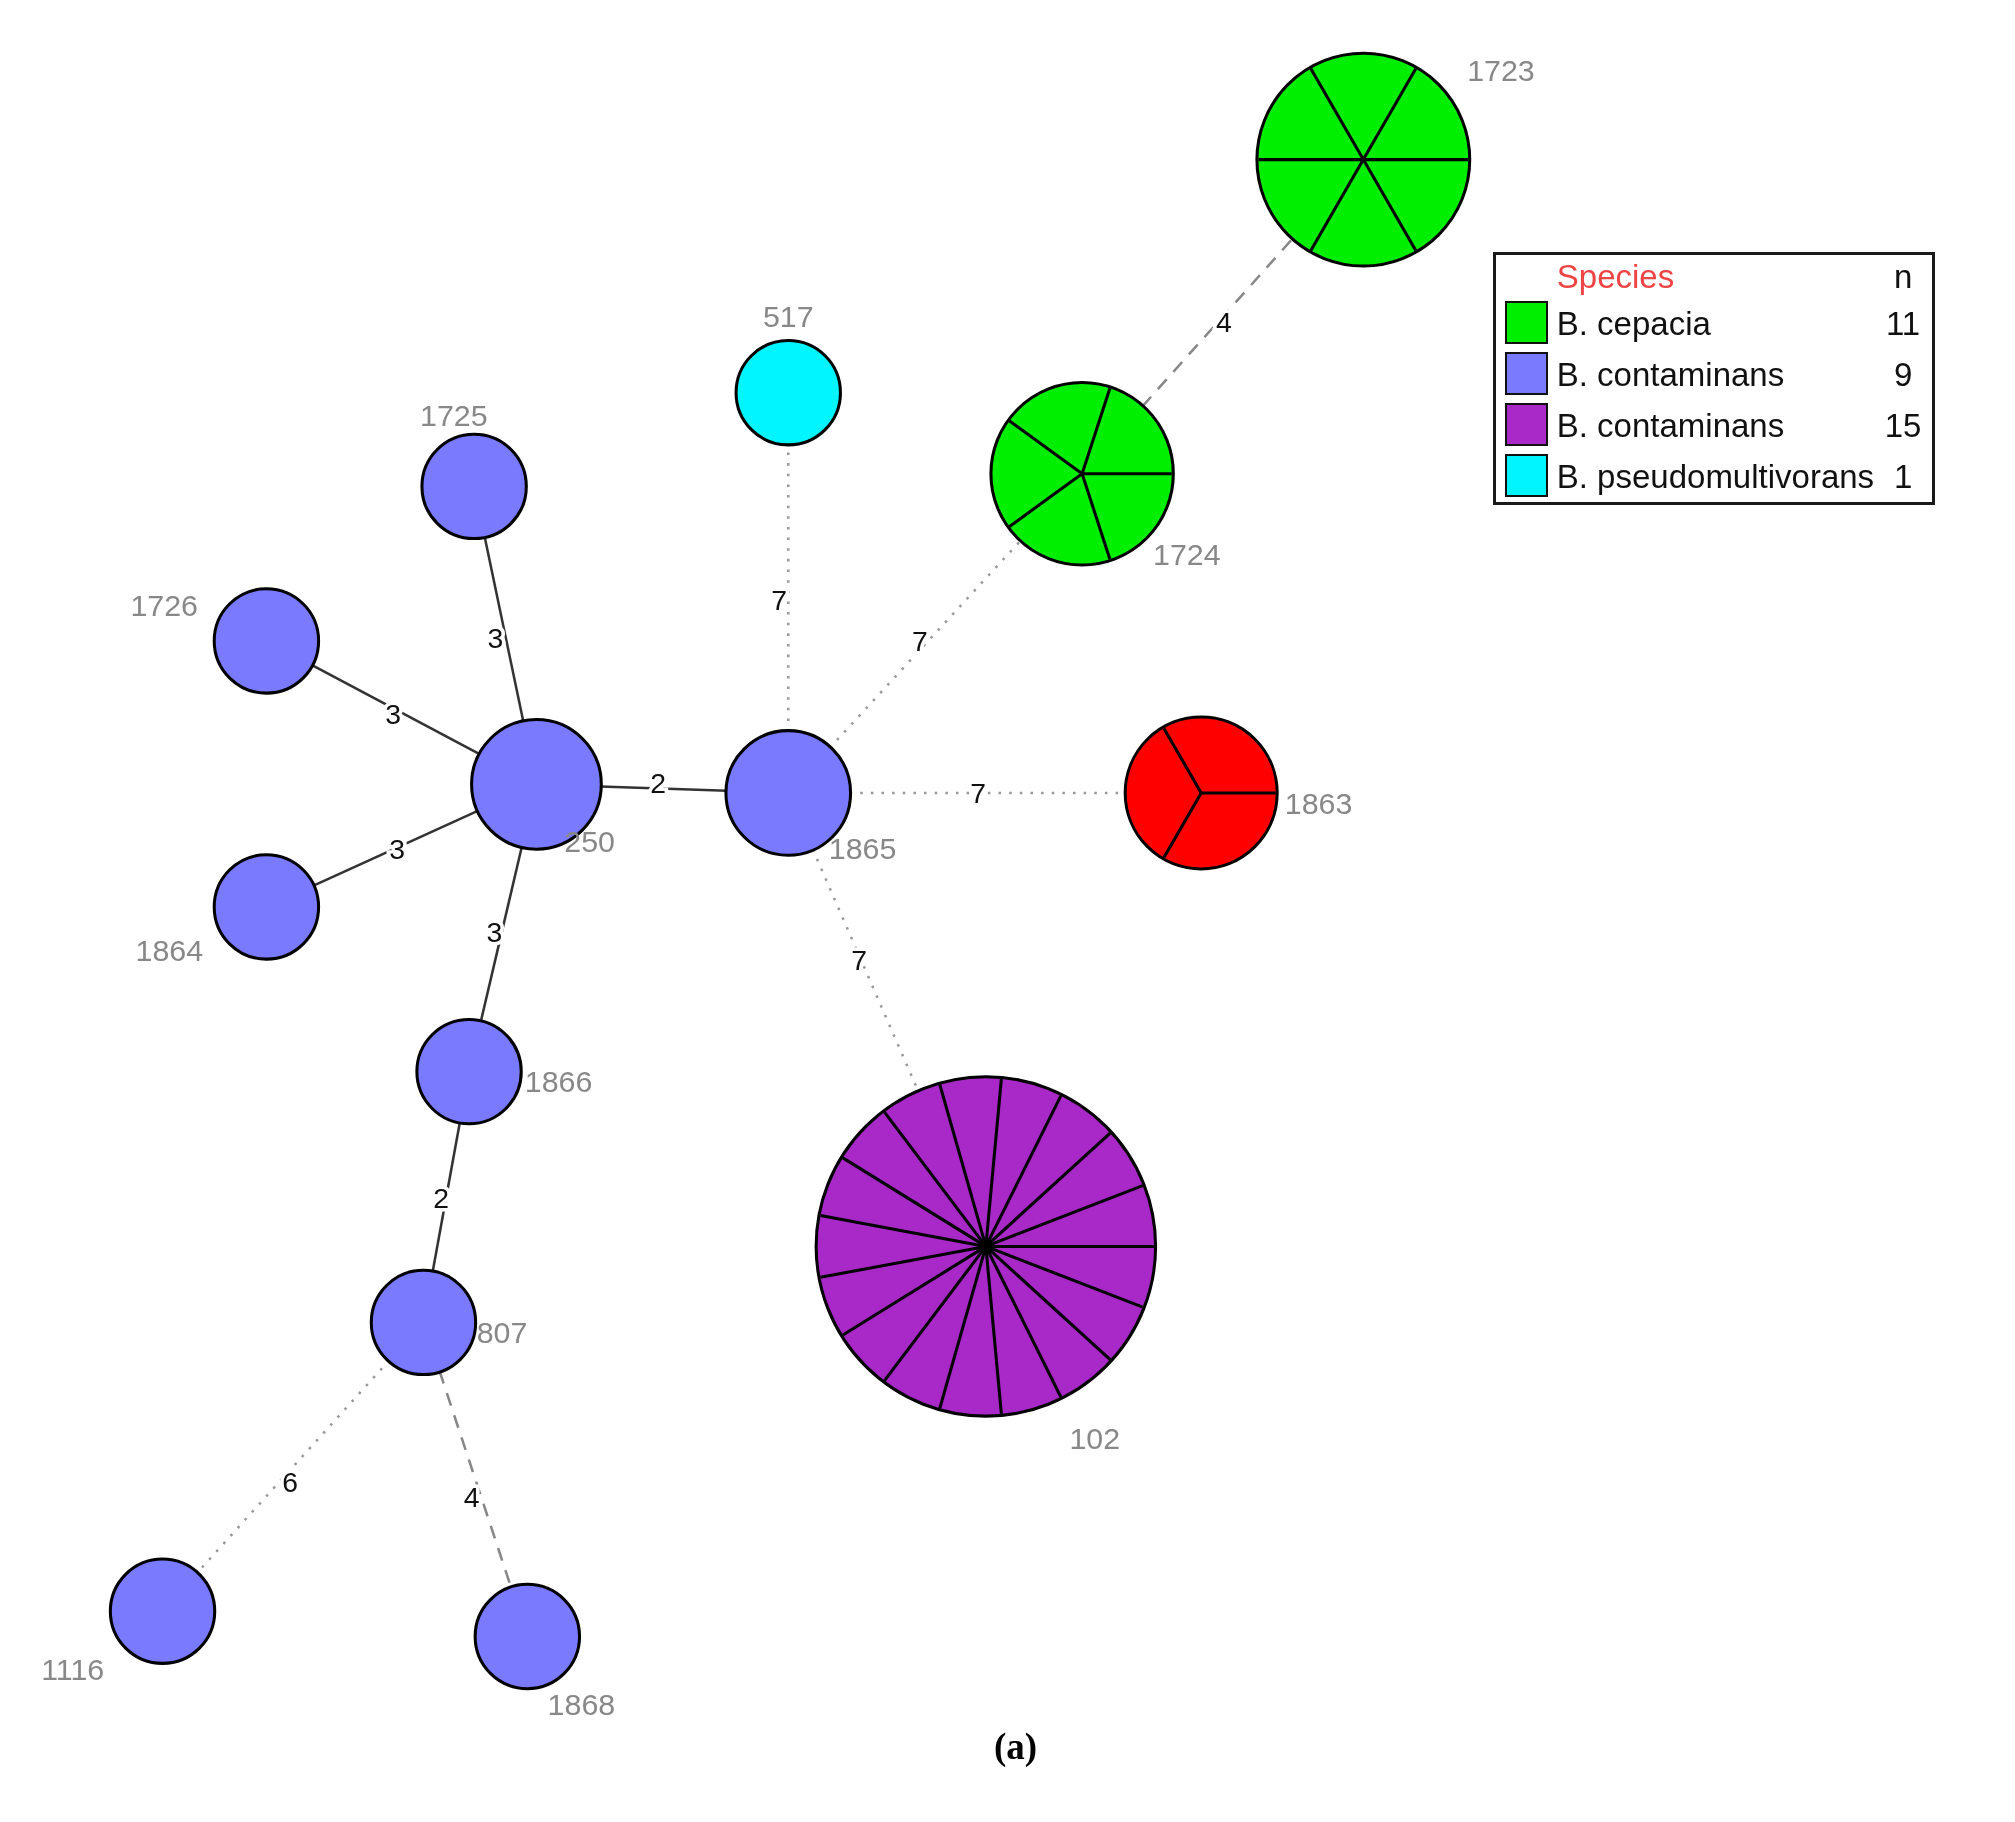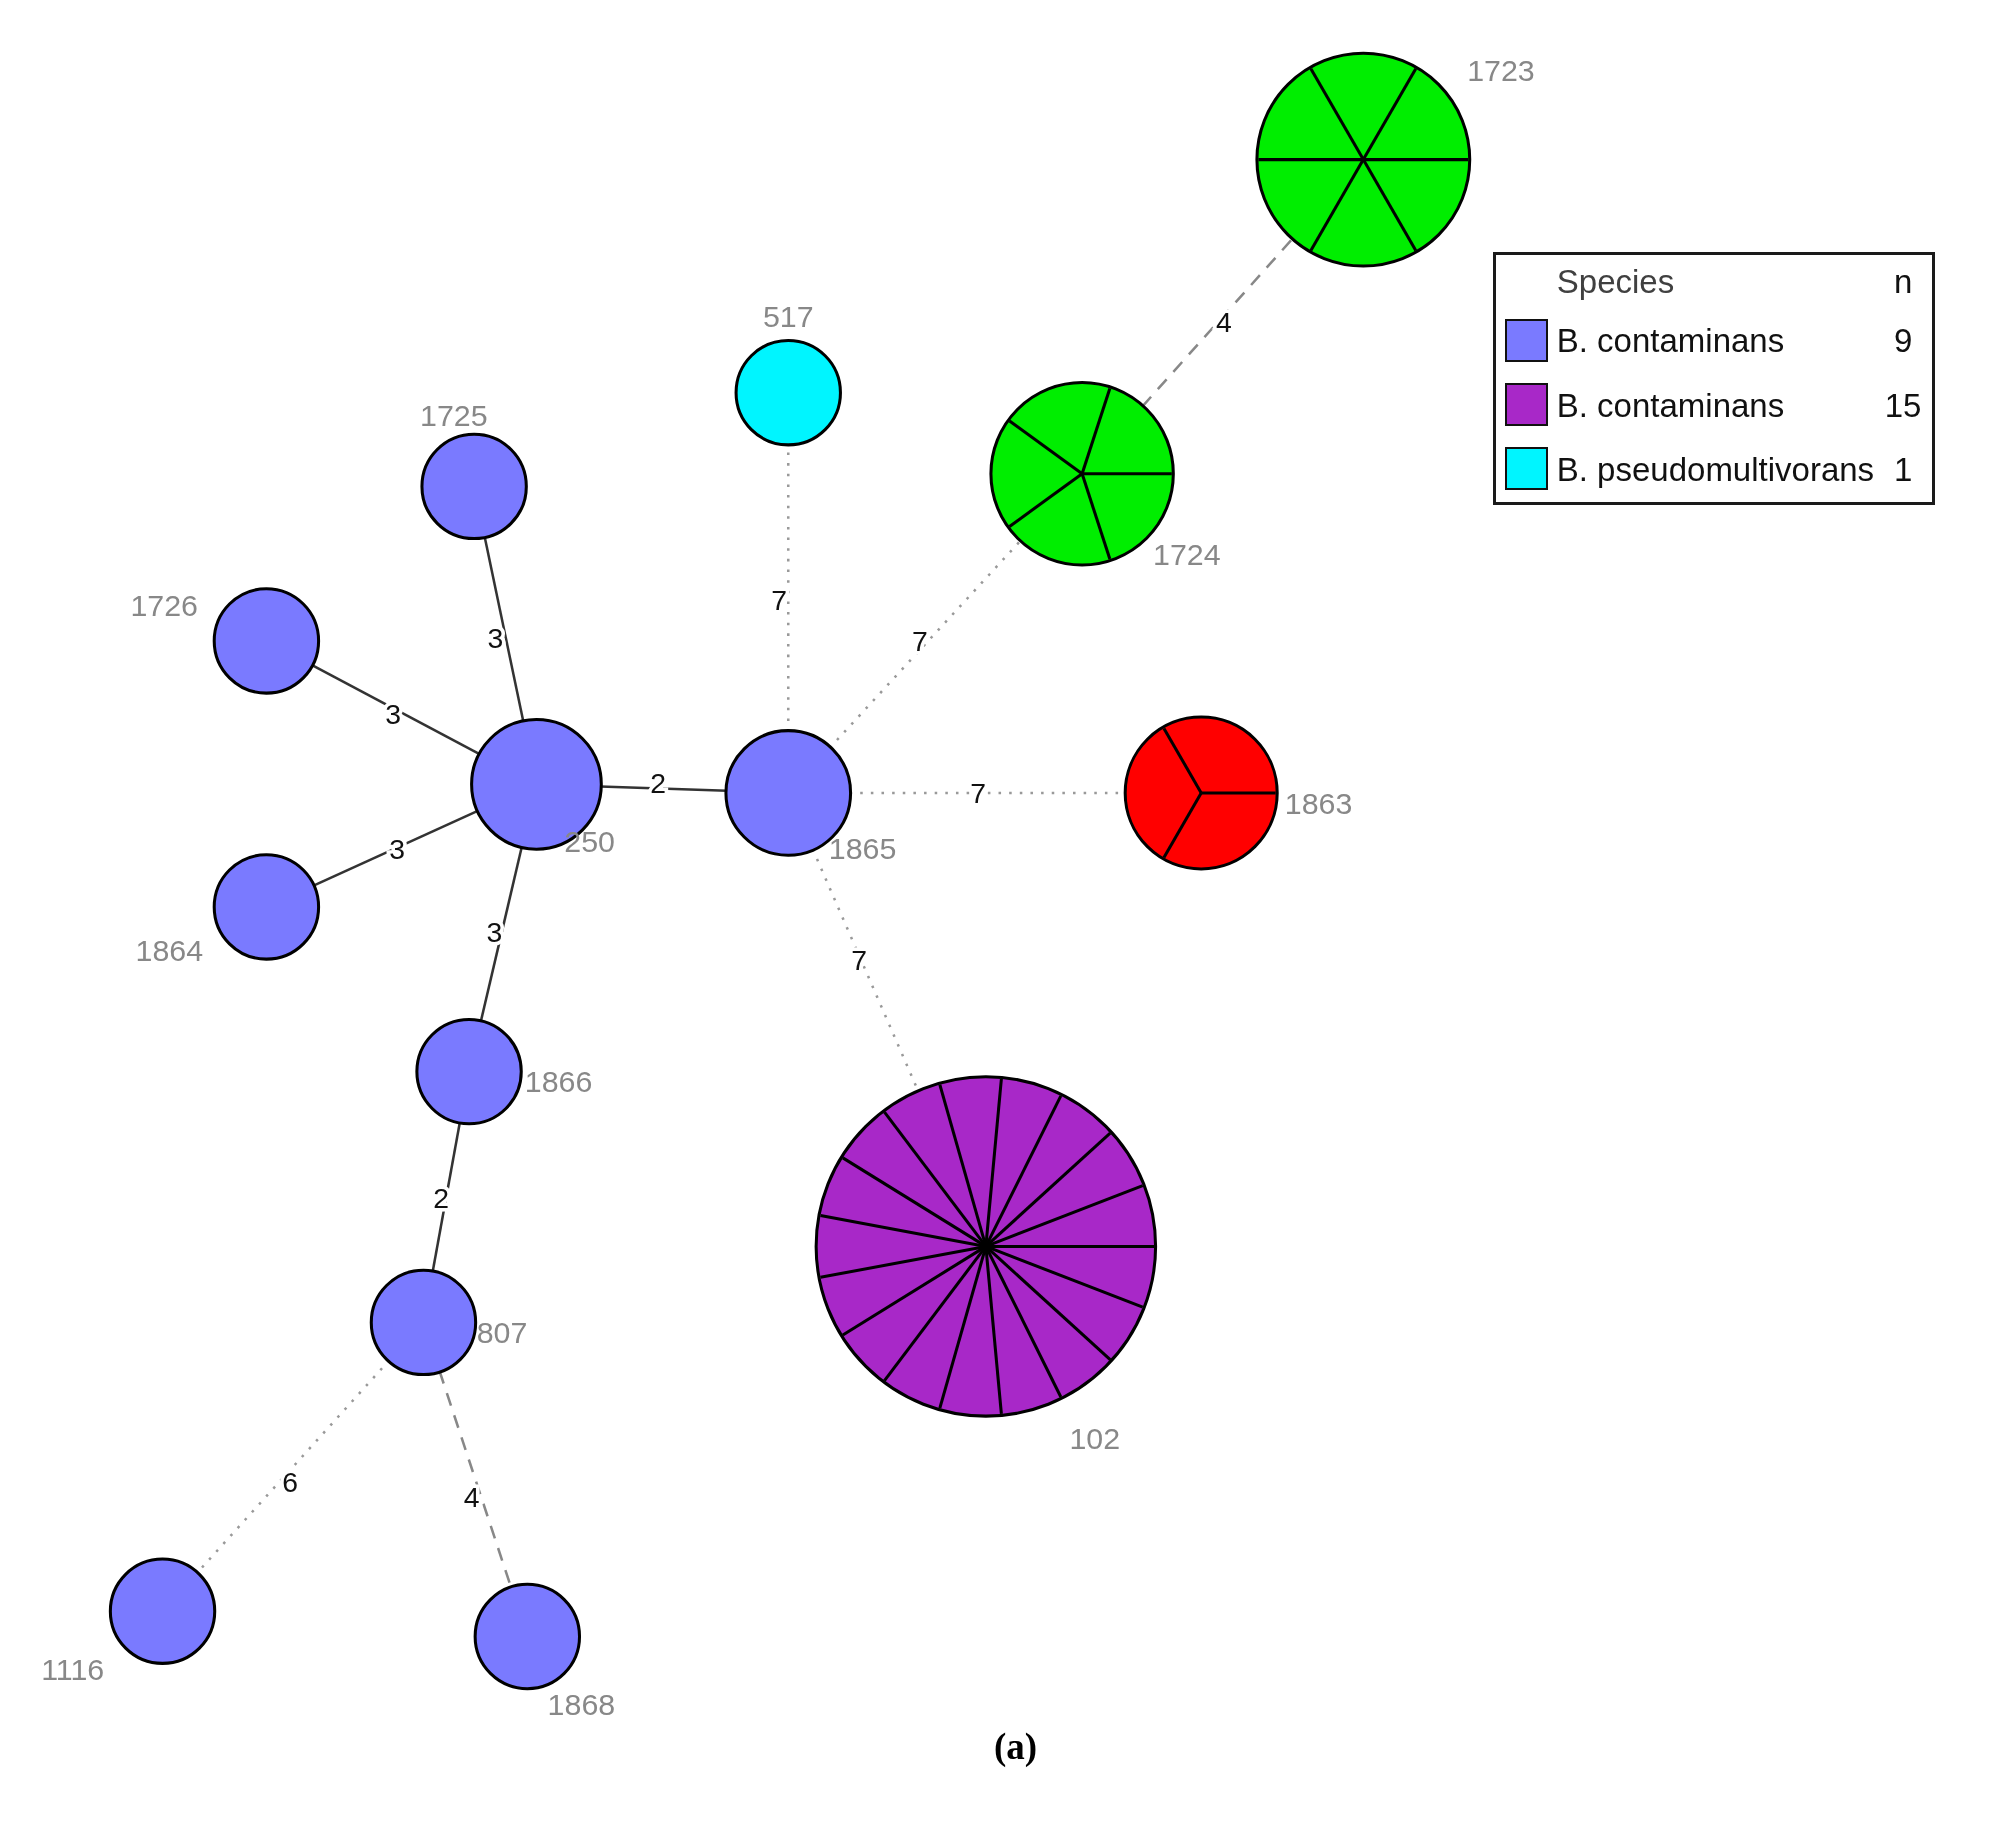--- a/index.html
+++ b/index.html
@@ -11,21 +11,21 @@
   .legend-box{
     position:absolute;background:#ffffff;border:3px solid #1a1a1a;
     box-sizing:border-box;
   }
   .legend-table{border-collapse:collapse;width:100%;height:100%;}
   .legend-table td{padding:0;vertical-align:middle;font-family:"Liberation Sans",sans-serif;}
   .lg-swatch-cell{width:76px;text-align:center;}
   .lg-swatch{width:43px;height:43px;border:2.5px solid #111111;display:inline-block;box-sizing:border-box;}
   .lg-name{font-size:33px;color:#111111;padding-left:7px;white-space:nowrap;}
   .lg-n{font-size:33px;color:#111111;text-align:center;width:76px;padding-right:15px;}
-  .lg-head-name{font-size:33px;color:#404040;padding-left:7px;margin-top:20px;}
+  .lg-head-name{font-size:33px;color:#ef4444;padding-left:7px;margin-top:20px;}
   .lg-head-n{font-size:33px;color:#111111;text-align:center;width:76px;padding-right:15px;}
   .fig-caption{
     position:absolute;left:0;width:2015px;text-align:center;
     font-family:"Liberation Serif",serif;font-weight:bold;font-size:37px;color:#000000;
   }
 </style>
 </head>
 <body>
 
 <div id="mst-root">
@@ -154,20 +154,25 @@
   </svg>
 
   <div class="legend-box" id="legend-box" style="left: 1485px; top: 252px; width: 442px; height: 253px;">
     <table class="legend-table">
       <tbody id="legend-body">
         <tr>
           <td class="lg-swatch-cell"></td>
           <td class="lg-head-name">Species</td>
           <td class="lg-head-n">n</td>
         </tr>
+      <tr>
+            <td class="lg-swatch-cell"><span class="lg-swatch" style="background: rgb(0, 238, 0);"></span></td>
+            <td class="lg-name">B. cepacia</td>
+            <td class="lg-n">11</td>
+          </tr>
           <tr>
             <td class="lg-swatch-cell"><span class="lg-swatch" style="background: rgb(122, 122, 255);"></span></td>
             <td class="lg-name">B. contaminans</td>
             <td class="lg-n">9</td>
           </tr>
           <tr>
             <td class="lg-swatch-cell"><span class="lg-swatch" style="background: rgb(168, 40, 200);"></span></td>
             <td class="lg-name">B. contaminans</td>
             <td class="lg-n">15</td>
           </tr>

